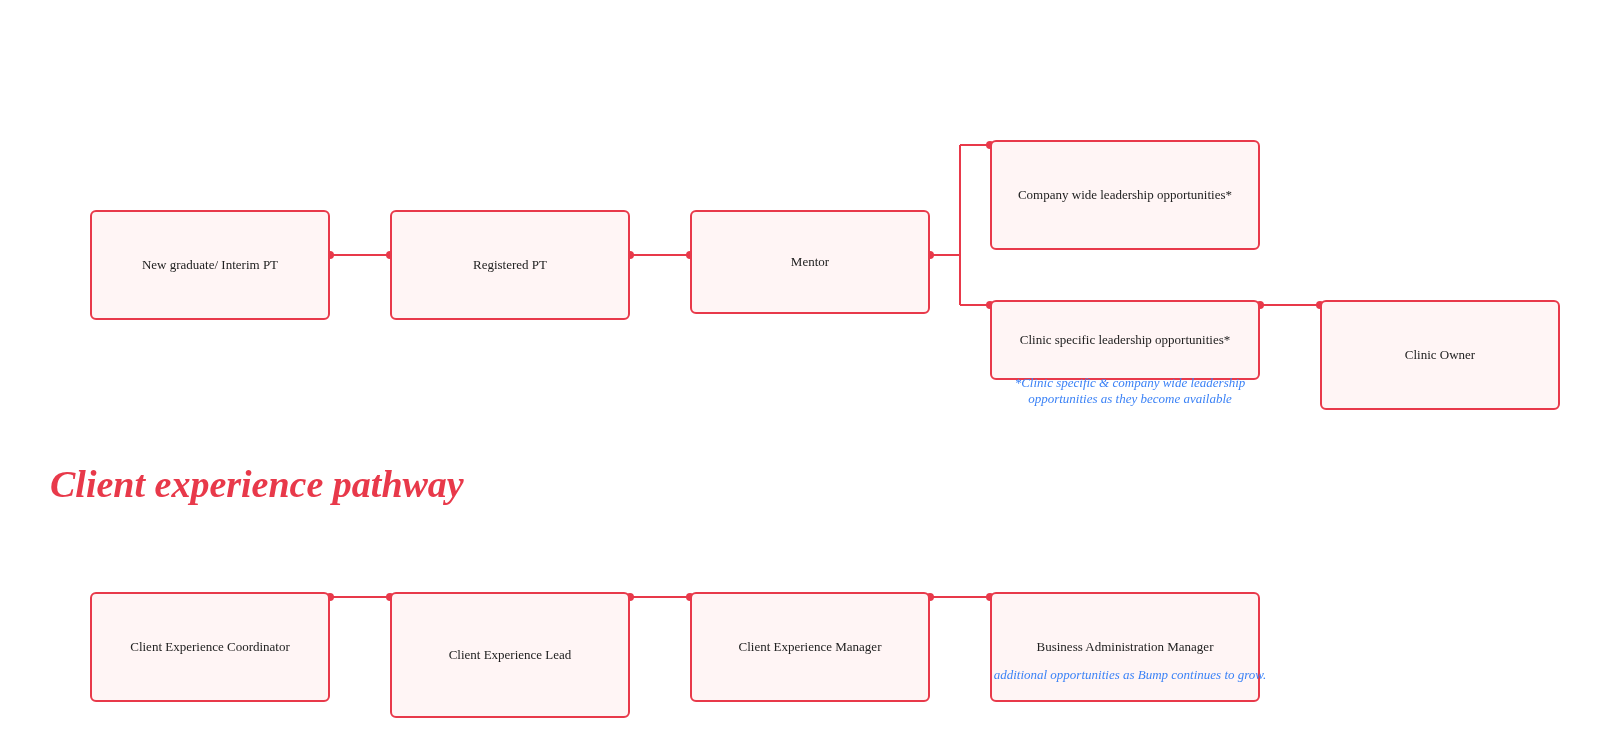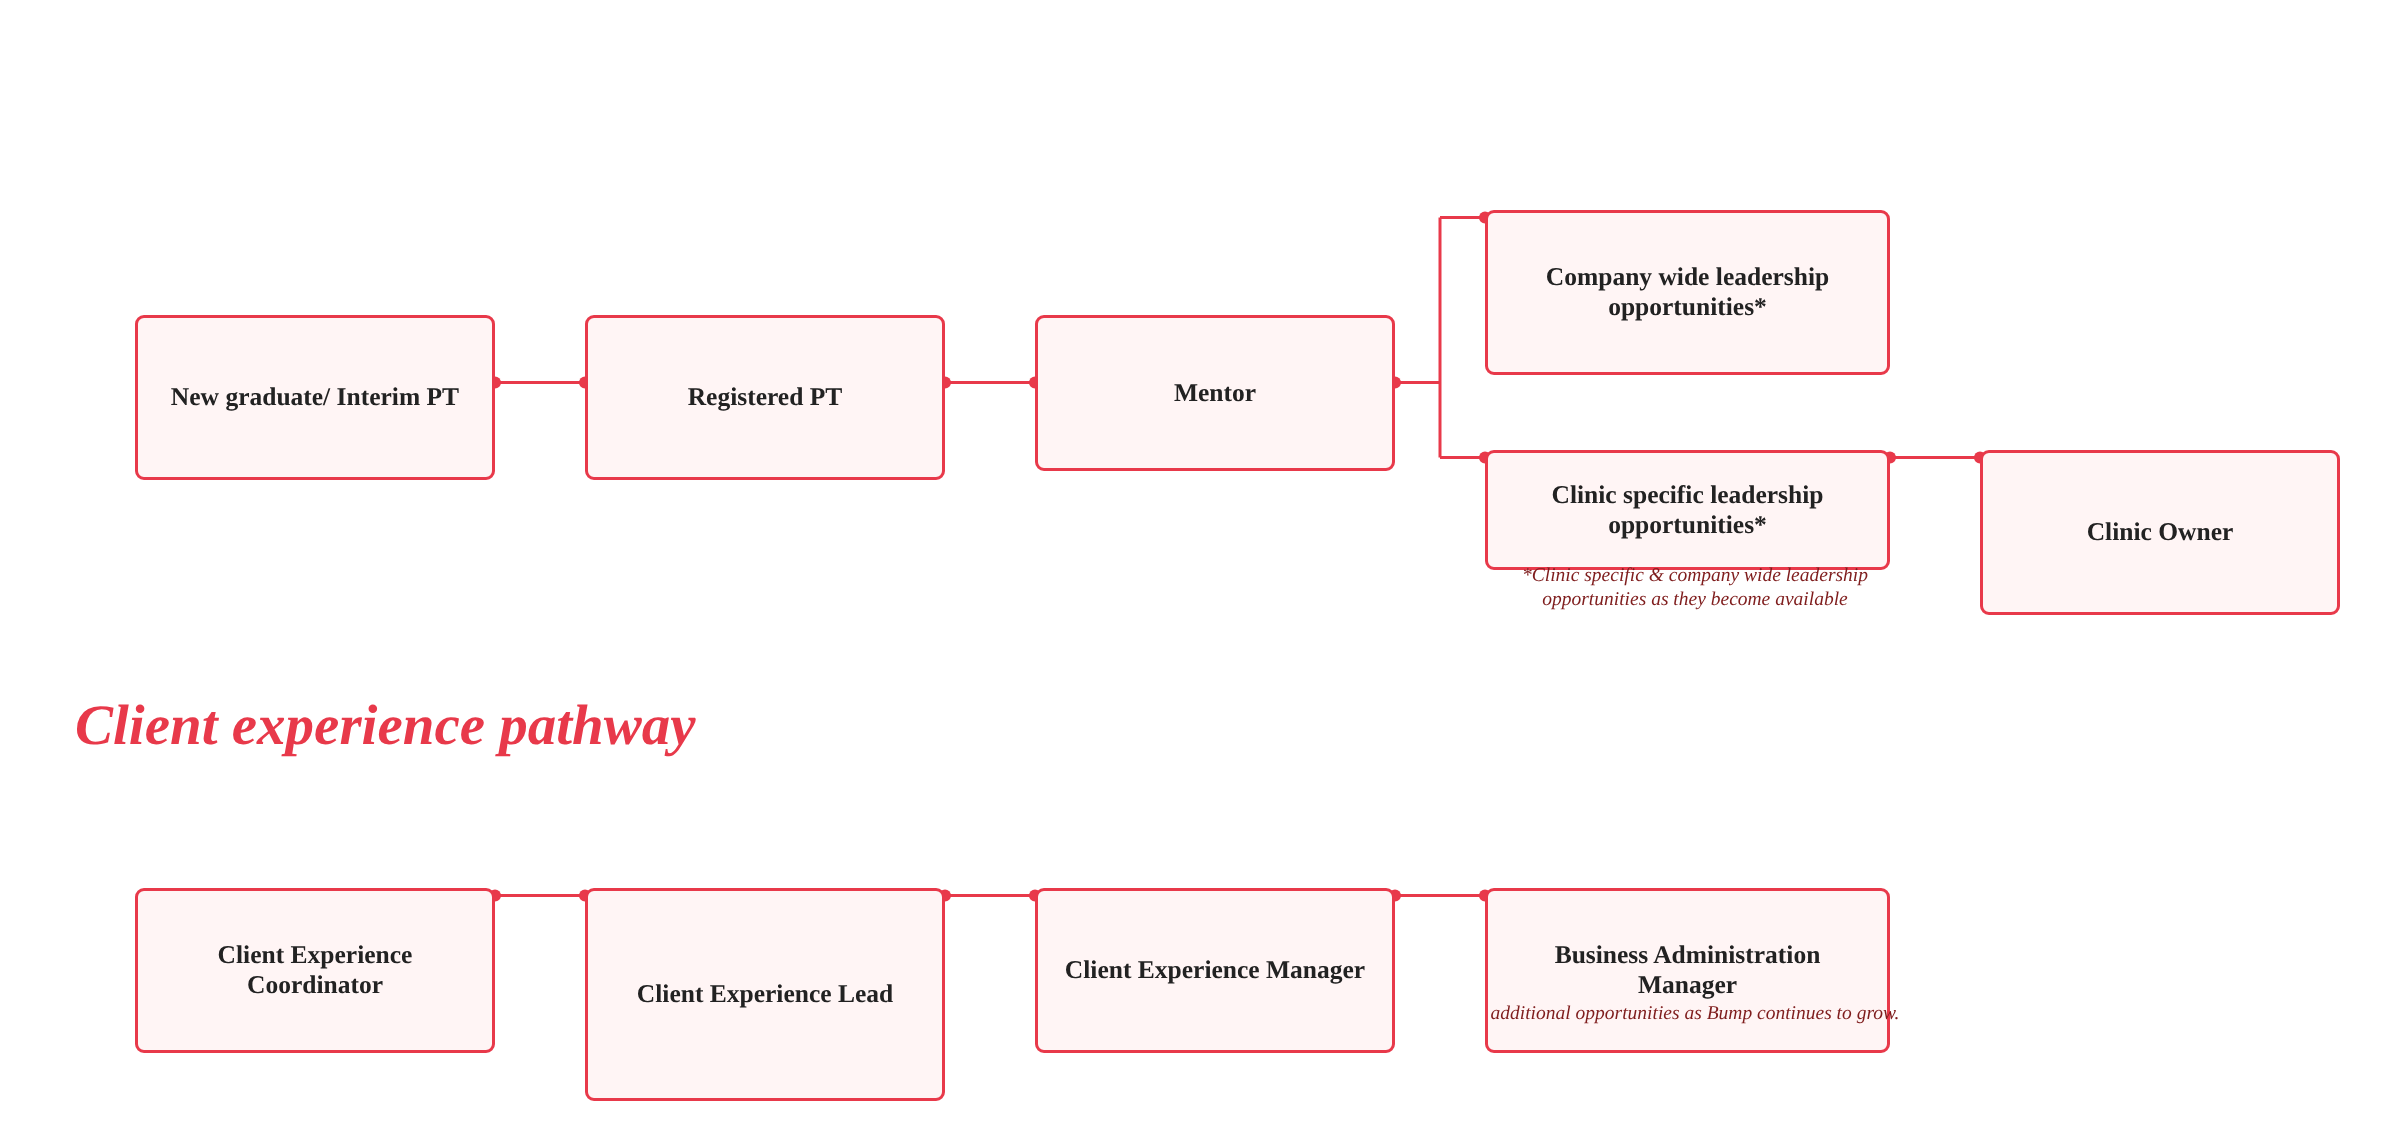--- a/index.html
+++ b/index.html
@@ -27,39 +27,38 @@
 
     
     .pathway-box {
       background: #fff5f5;
       border: 2px solid #e8394a;
       border-radius: 6px;
       display: flex;
       align-items: center;
       justify-content: center;
       text-align: center;
-      font-size: 17px;
+      font-size: 13px;
       color: #222;
       padding: 10px 15px;
       position: absolute;
-      font-weight: bold;
     }
 
     
     .connector-svg {
       position: absolute;
       top: 0;
       left: 0;
       pointer-events: none;
     }
 
     .footnote {
       position: absolute;
       font-size: 13px;
-      color: #7f1d1d;
+      color: #3b82f6;
       text-align: center;
       font-style: italic;
     }
 
     
     .clinical-section {
       position: relative;
       height: 420px;
     }
 
@@ -138,21 +137,21 @@
       <circle cx="640" cy="135" r="4" fill="#e8394a"></circle>
 
       <line x1="880" y1="135" x2="940" y2="135" stroke="#e8394a" stroke-width="2"></line>
       <circle cx="880" cy="135" r="4" fill="#e8394a"></circle>
       <circle cx="940" cy="135" r="4" fill="#e8394a"></circle>
     </svg>
 
     <div id="client-boxes">
         <div class="pathway-box" style="left: 40px; top: 130px; width: 240px; height: 110px;">Client Experience
 Coordinator</div>
-        <div class="pathway-box" style="left: 340px; top: 130px; width: 240px; height: 142px;">Client Experience
+        <div class="pathway-box" style="left: 340px; top: 130px; width: 240px; height: 126px;">Client Experience
 Lead</div>
         <div class="pathway-box" style="left: 640px; top: 130px; width: 240px; height: 110px;">Client Experience
 Manager</div>
         <div class="pathway-box" style="left: 940px; top: 130px; width: 270px; height: 110px;">Business Administration
 Manager</div>
       </div>
 
     <div class="footnote" id="client-footnote" style="left: 940px; top: 205px; width: 280px;">additional opportunities as Bump
 continues to grow.</div>
   </div>

